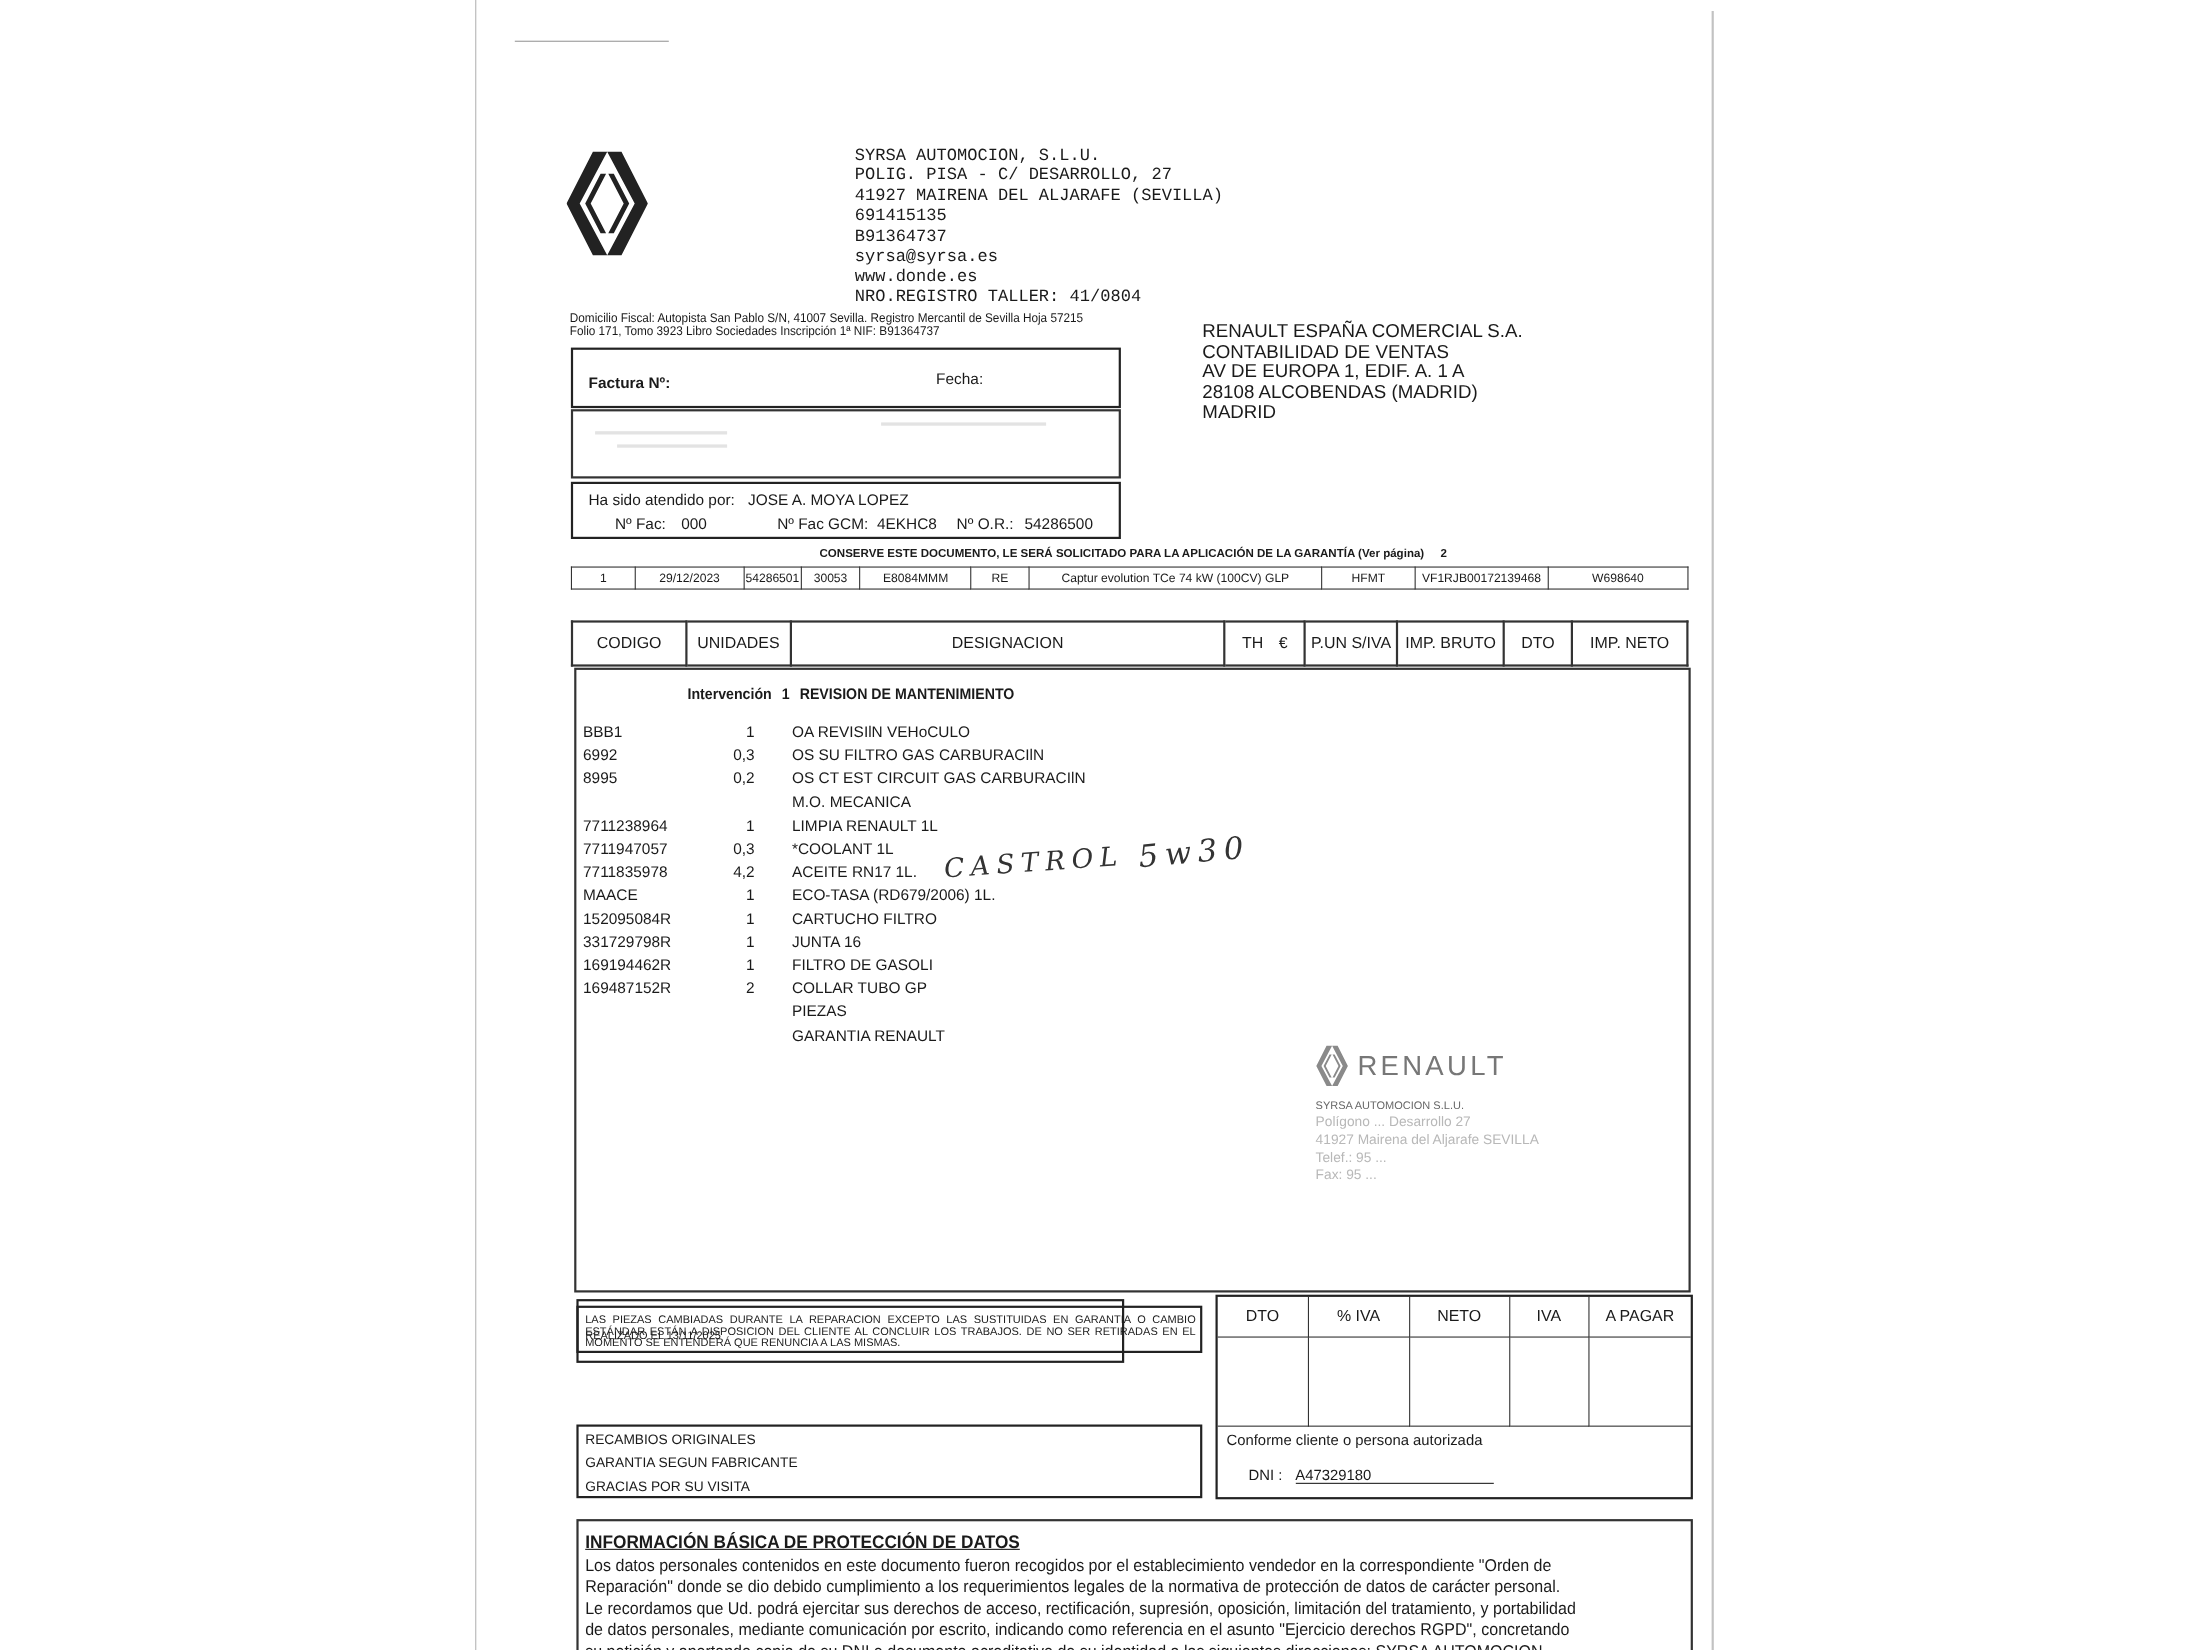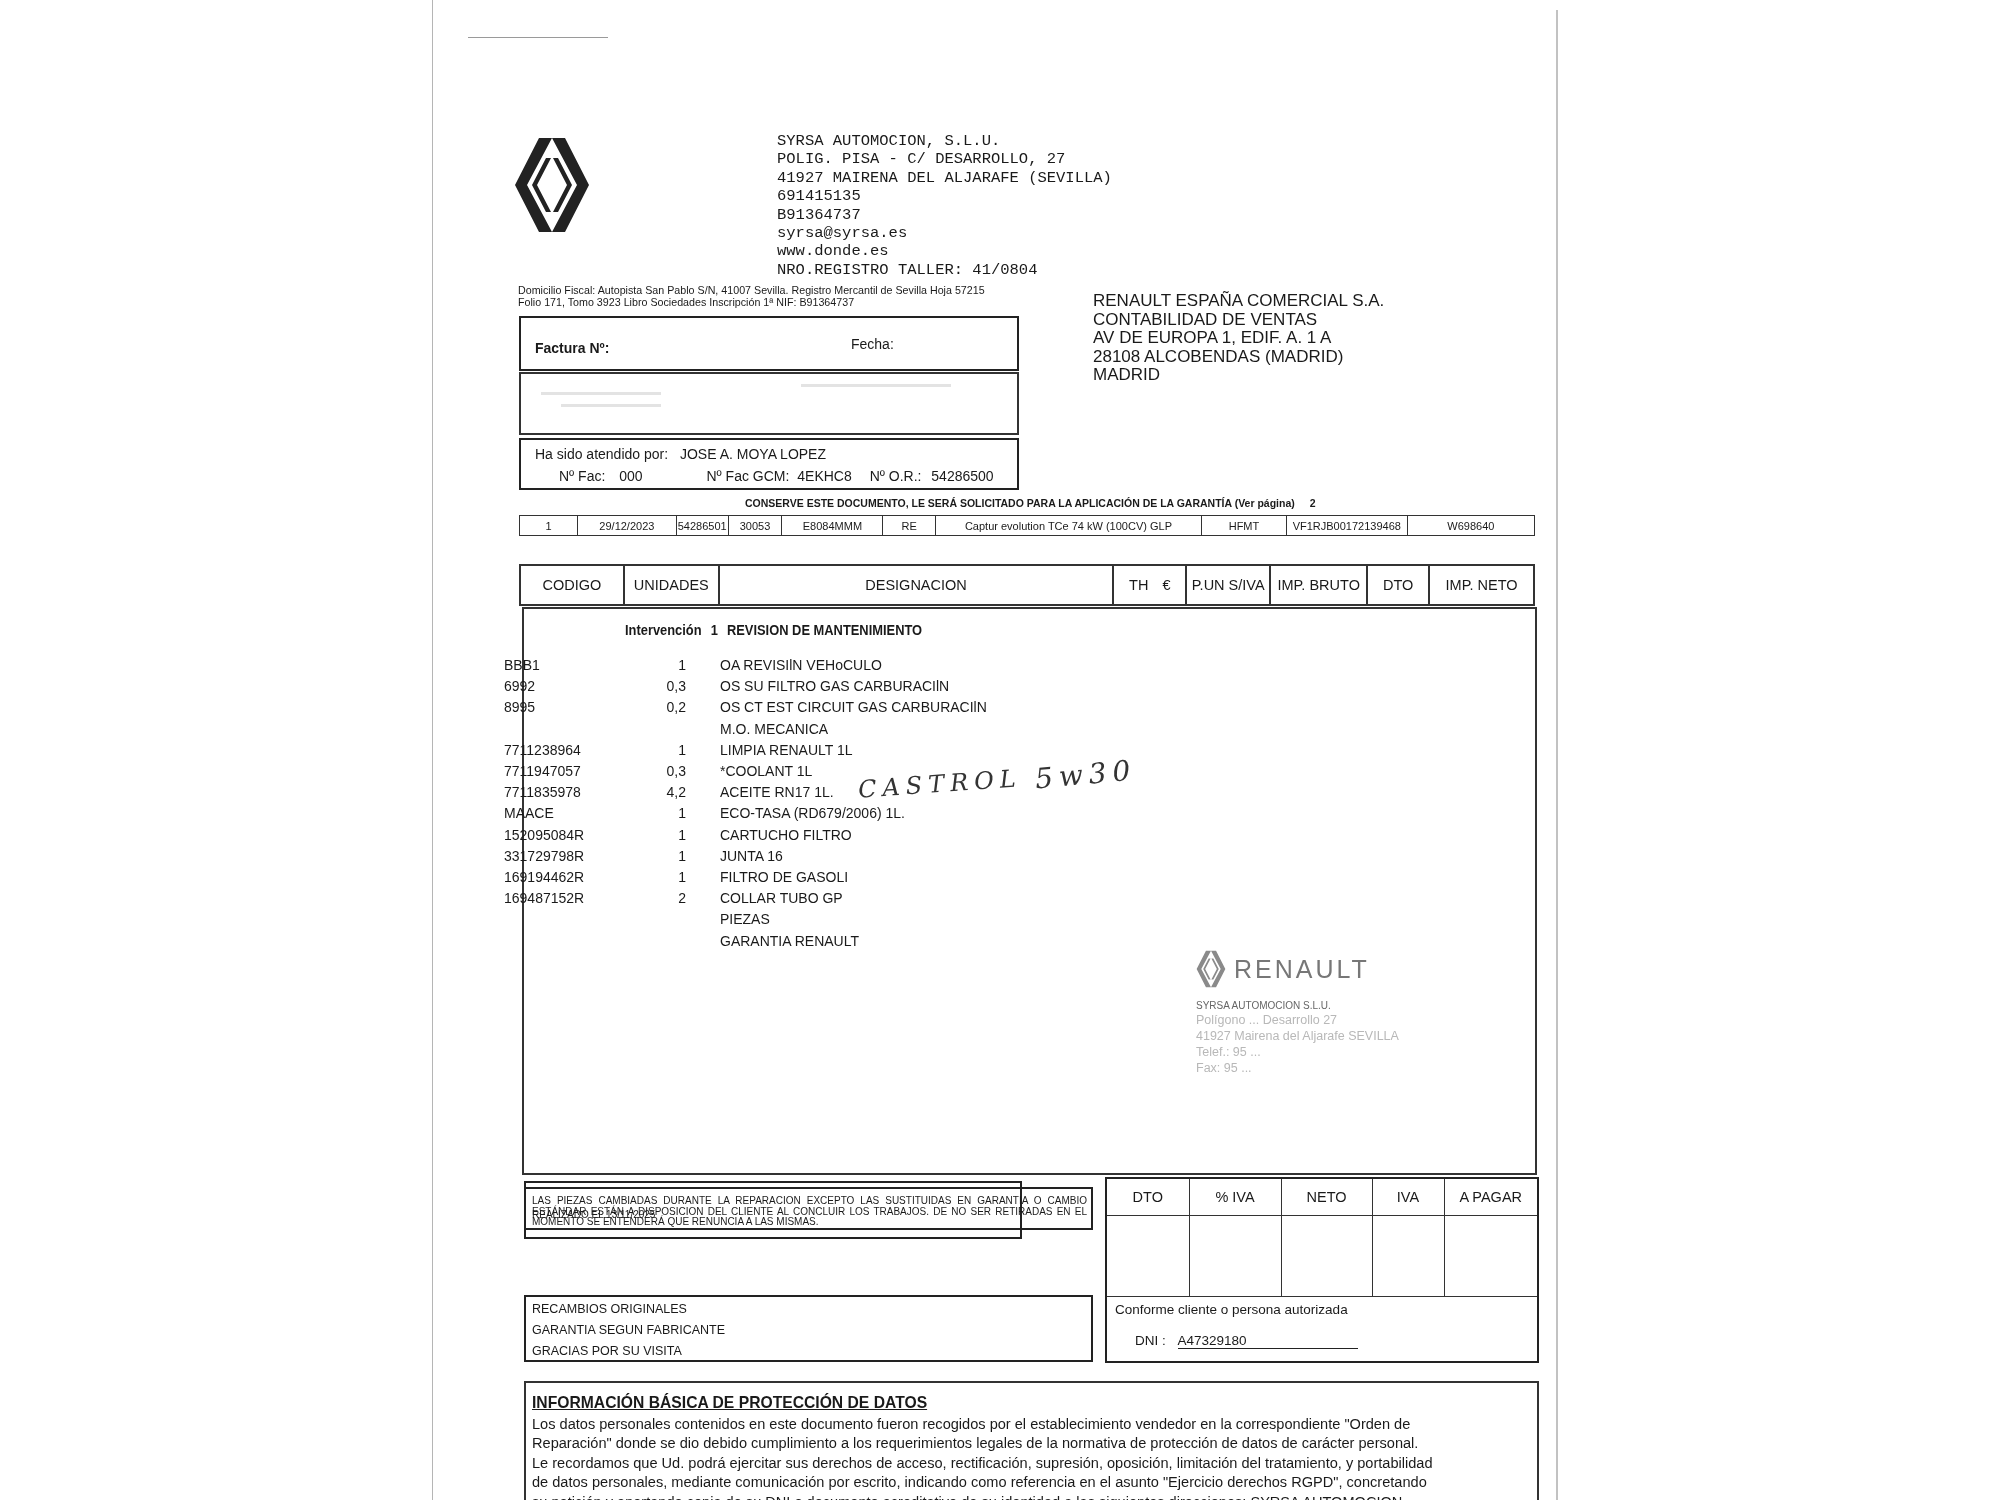--- a/index.html
+++ b/index.html
@@ -35,21 +35,21 @@
   table { border-collapse: collapse; }
   .veh-table { left: 519px; top: 515px; width: 1016px; font-size: 11px; }
   .veh-table td { border: 1.5px solid #333; text-align: center; padding: 0; height: 19px; white-space: nowrap; }
 
   .col-table { left: 519px; top: 564px; width: 1016px; height: 42px; font-size: 14.5px; }
   .col-table td { border: 2px solid #333; text-align: center; white-space: nowrap; padding: 0 4px; }
 
   .items-box { left: 522px; top: 607px; width: 1015px; height: 568px; border: 2px solid #333; box-sizing: border-box; }
   .interv { left: 625px; top: 622px; font-size: 14px; font-weight: bold; white-space: nowrap; transform: scaleX(0.92); transform-origin: left top; }
   .item-row { position: absolute; left: 0; height: 21px; font-size: 14px; white-space: nowrap; }
-  .item-row .code { position: absolute; left: 504px; text-align: right; }
+  .item-row .code { position: absolute; left: 530px; text-align: right; }
   .item-row .units { position: absolute; left: 640px; width: 46px; text-align: right; }
   .item-row .desig { position: absolute; left: 720px; }
 
   .handwriting { left: 858px; top: 770px; font-family: "DejaVu Serif", serif; font-style: italic; font-size: 24px; color: #333; letter-spacing: 6px; transform: rotate(-4deg); white-space: nowrap; }
   .handwriting2 { left: 1035px; top: 758px; font-family: "DejaVu Serif", serif; font-style: italic; font-size: 28px; color: #333; letter-spacing: 6px; transform: rotate(-5deg); white-space: nowrap; }
 
   .stamp { left: 1196px; top: 950px; color: #9a9a9a; }
   .stamp-brand { display: flex; align-items: center; gap: 8px; }
   .stamp-brand-text { font-size: 25px; letter-spacing: 3px; color: #777; }
   .stamp-company { font-size: 10px; color: #666; margin-top: 12px; white-space: nowrap; }

